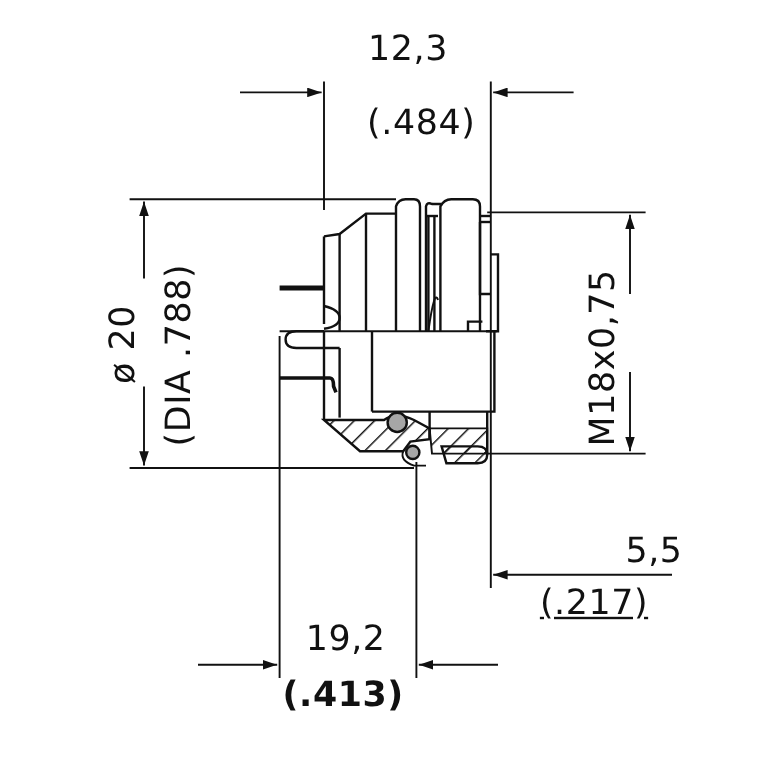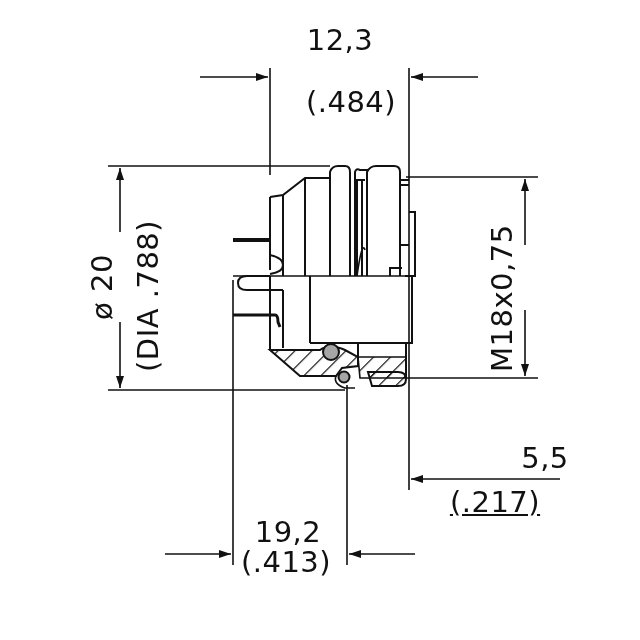--- a/index.html
+++ b/index.html
@@ -121,13 +121,13 @@
 
 <div class="dim-text vert" style="left:88px; top:320px;">ø 20</div>
 <div class="dim-text vert" style="left:134px; top:372px;">(DIA .788)</div>
 
 <div class="dim-text vert" style="left:488px; top:372px;">M18x0,75</div>
 
 <div class="dim-text center" style="left:497px; top:444px;margin-left:48px;">5,5</div>
 <div class="dim-text center" style="left:495px; top:488px;text-decoration:underline;">(.217)</div>
 
 <div class="dim-text center" style="left:288px; top:518px;">19,2</div>
-<div class="dim-text center" style="left:286px; top:548px;">(.413)</div>
+<div class="dim-text center" style="left:286px; top:564px;font-weight:bold;">(.413)</div>
 
 </body></html>

